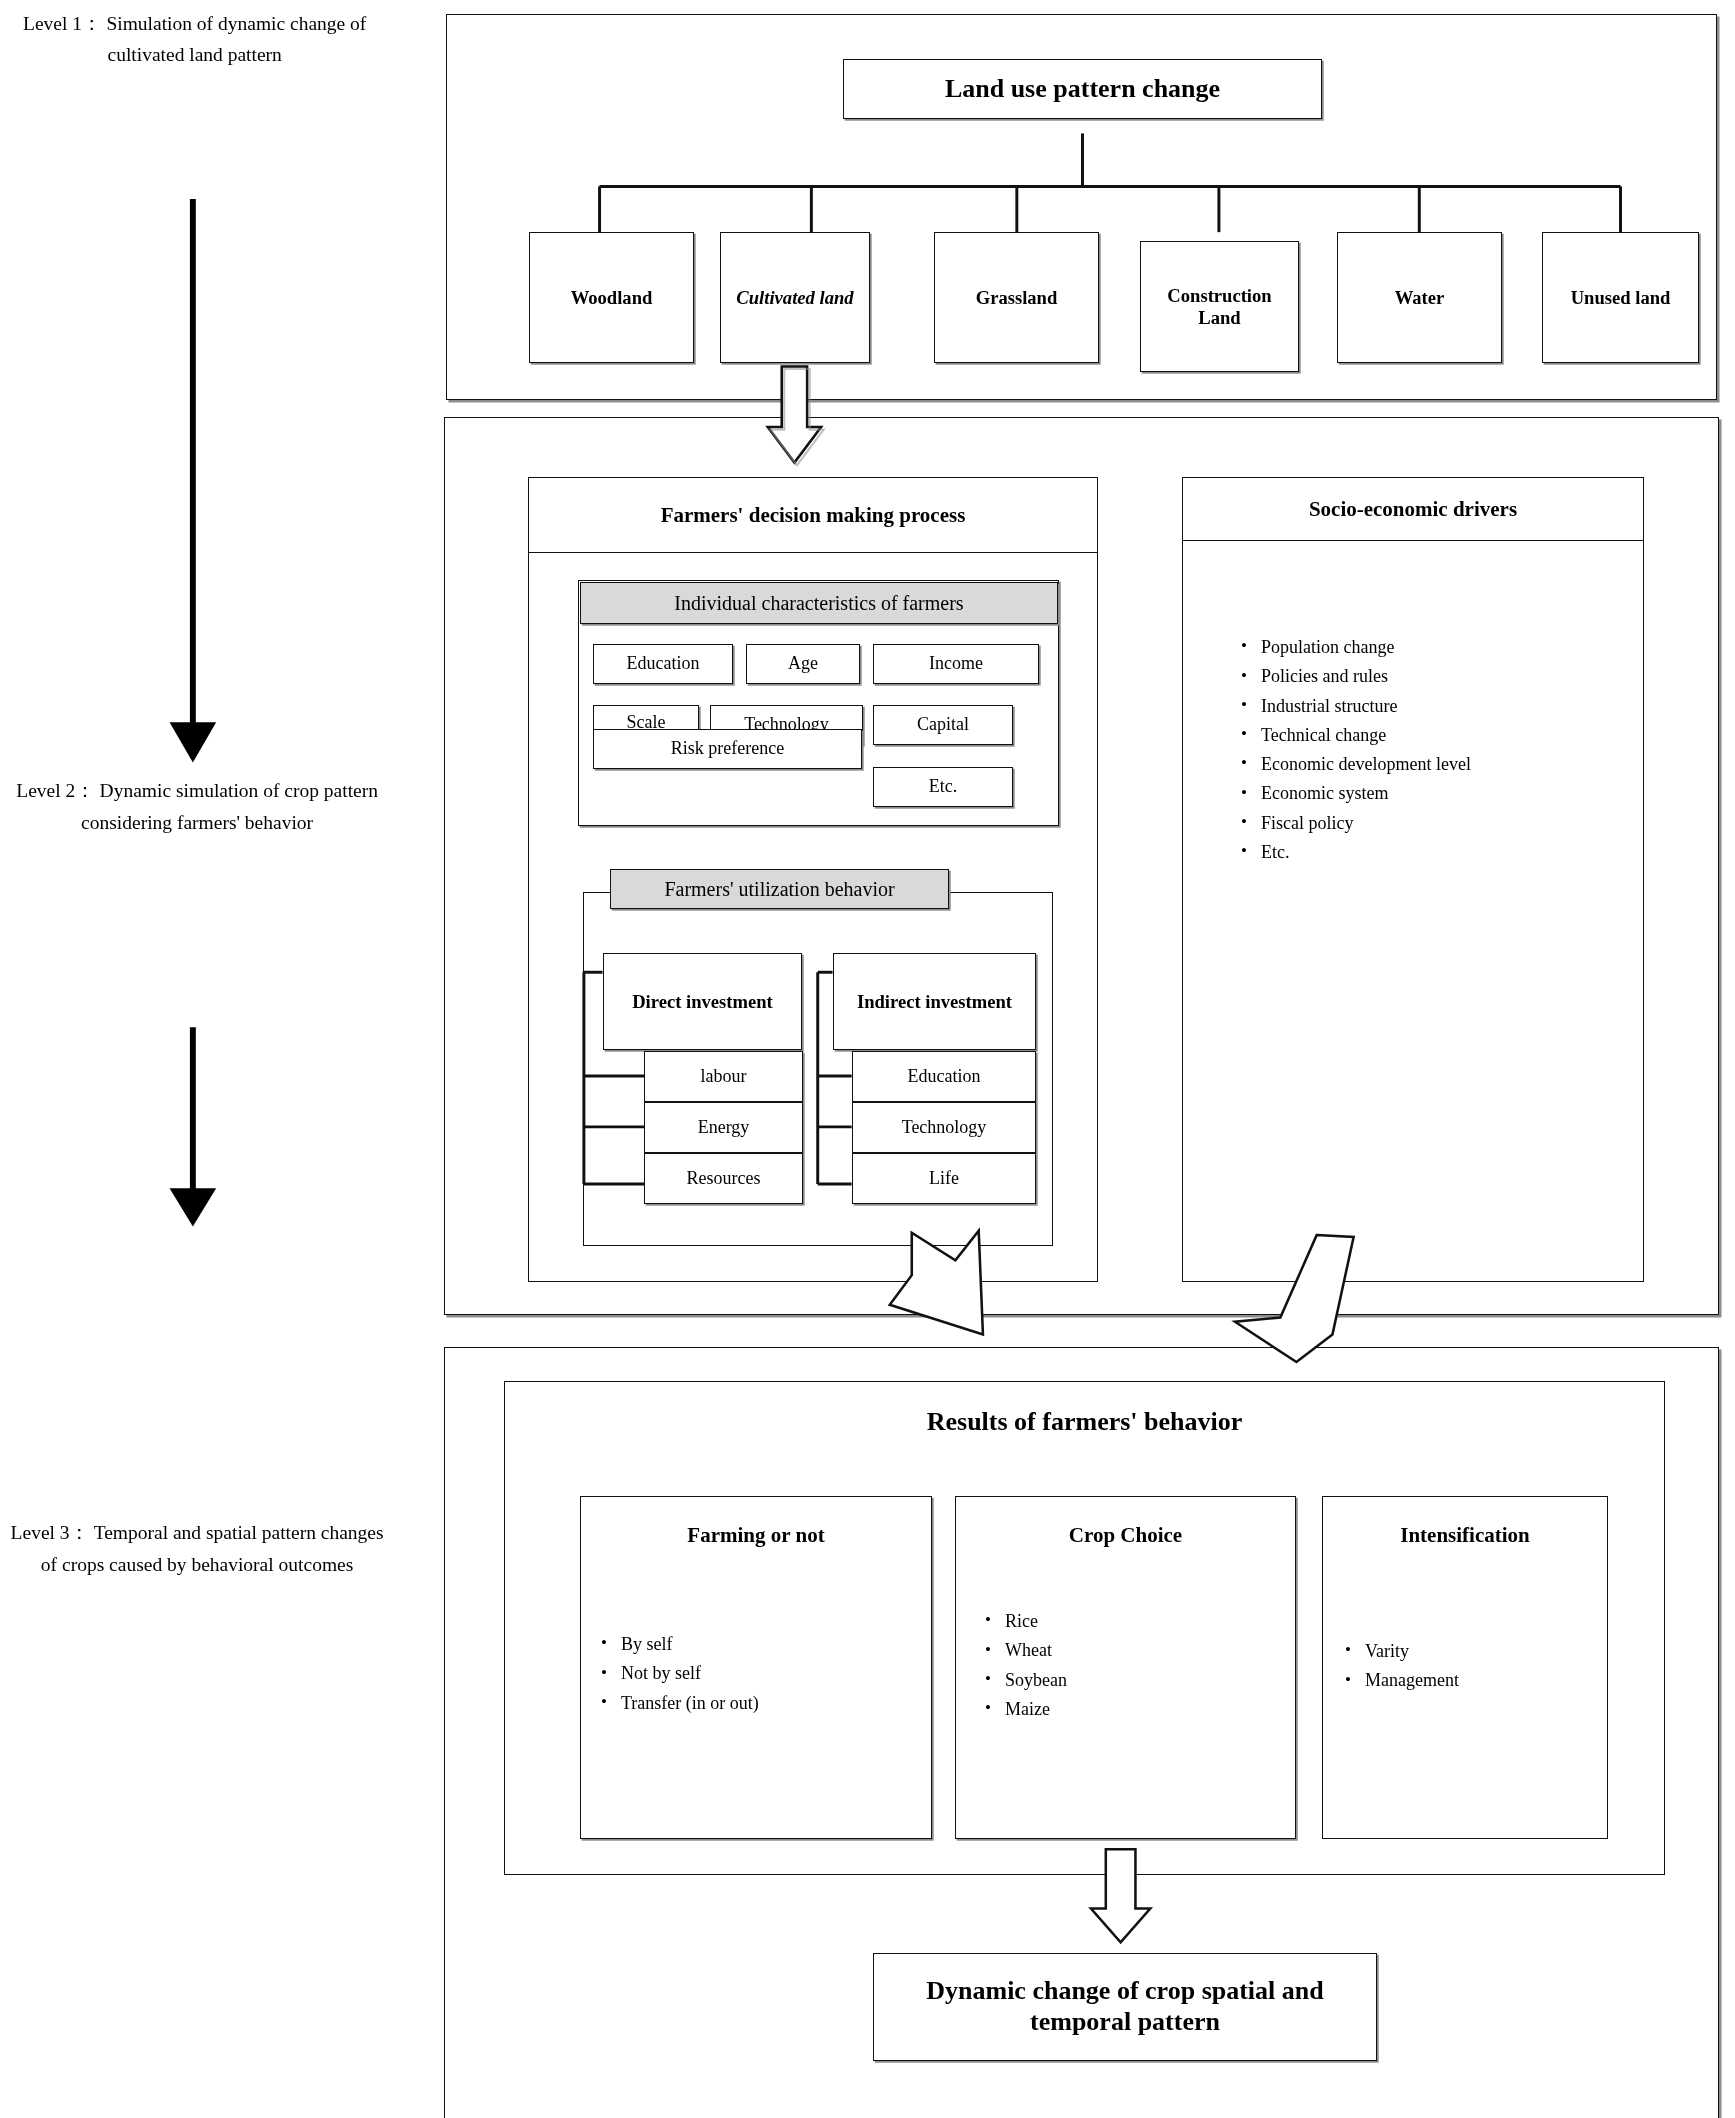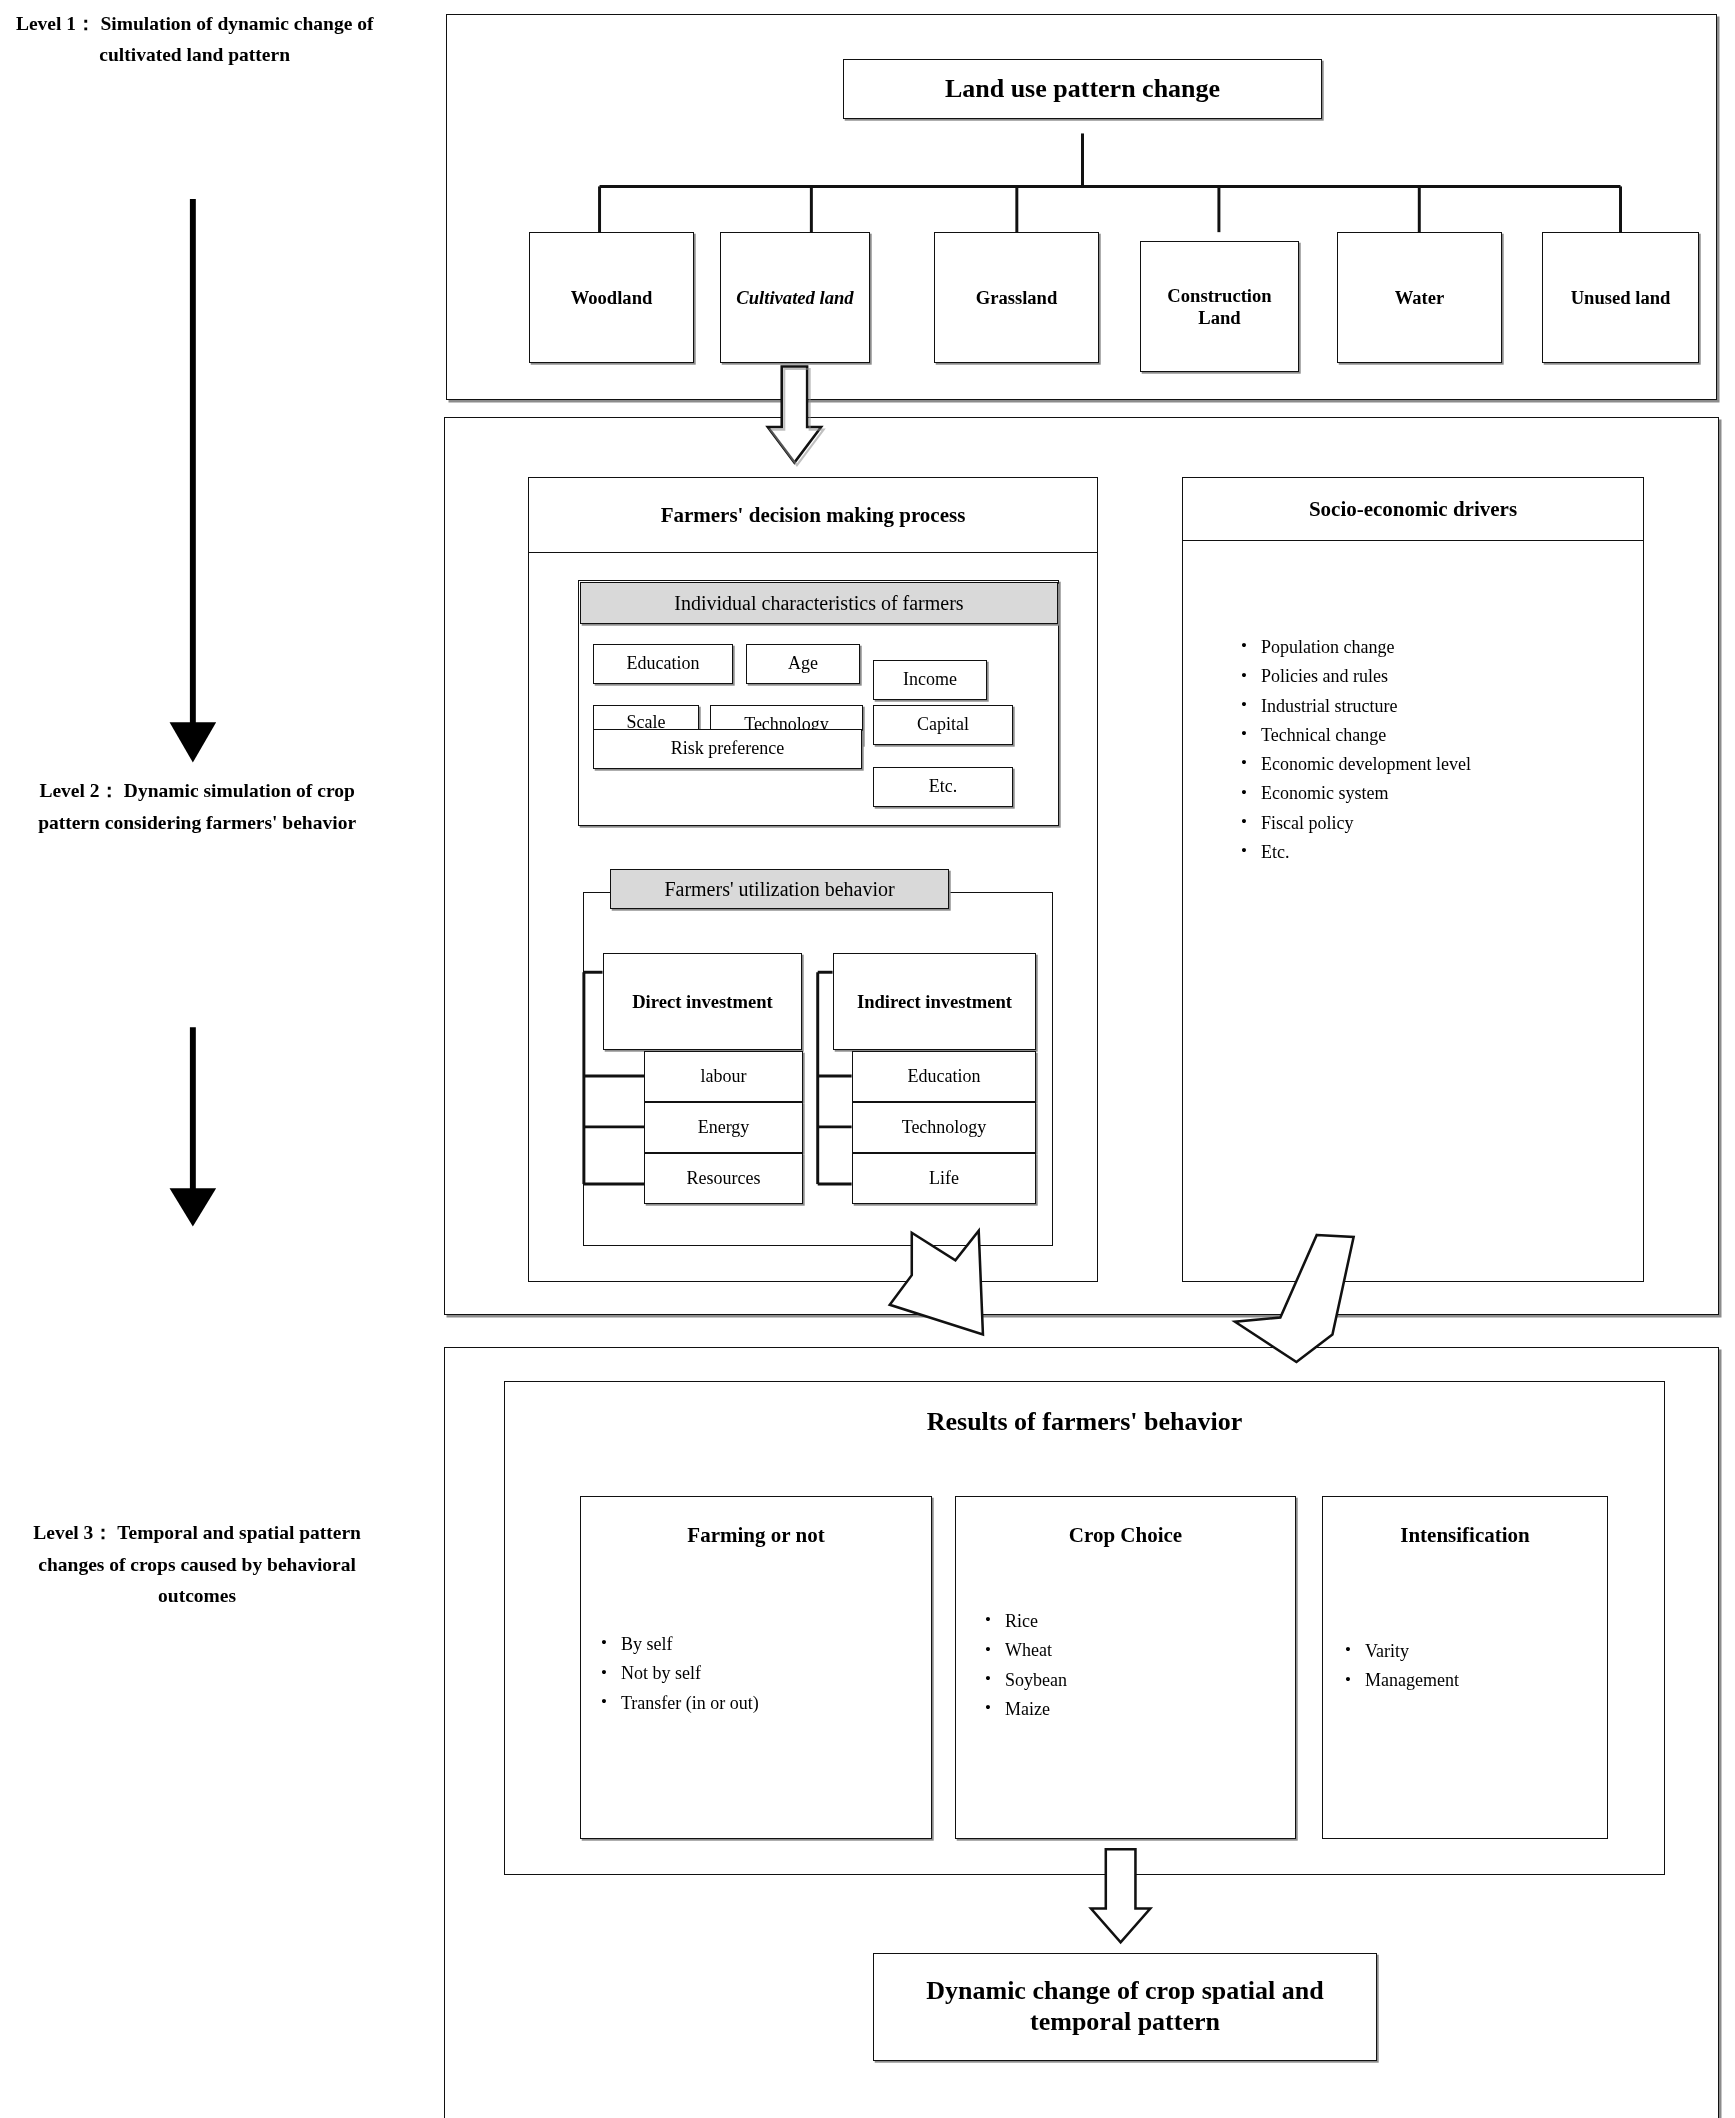--- a/index.html
+++ b/index.html
@@ -17,21 +17,21 @@
   .container{position:absolute;box-sizing:border-box;background:#fff;
              border:1.7px solid #111;box-shadow:2.5px 2.5px 0 0 #8c8c8c;}
 
   .plain{position:absolute;box-sizing:border-box;background:#fff;
          border:1.3px solid #111;
          display:flex;align-items:center;justify-content:center;
          text-align:center;line-height:1.18;}
 
   .hdr-grey{background:#d9d9d9;}
 
-  .lvl-label{position:absolute;text-align:center;font-weight:bold;
+  .lvl-label{position:absolute;text-align:center;font-weight:normal;
              font-size:19.5px;line-height:1.62;color:#000;}
 
   .title-big{font-weight:bold;font-size:26px;}
   .title-mid{font-weight:bold;font-size:21px;}
   .title-sm {font-weight:bold;font-size:18.6px;}
   .txt{font-size:18px;}
 
   ul.bul{list-style:none;margin:0;padding:0;}
   ul.bul li{position:relative;padding-left:26px;margin-bottom:6.8px;
             font-size:18px;line-height:1.25;text-align:left;}
@@ -66,21 +66,21 @@
 <div class="plain" style="left:528px;top:477px;width:570px;height:805px;display:block;"></div>
 <div class="plain title-mid" style="left:528px;top:477px;width:570px;height:76px;border-width:1.3px;">Farmers' decision making process</div>
 
 <div class="box" style="left:578px;top:580px;width:481px;height:246px;display:block;"></div>
 <div class="hdr-grey" style="position:absolute;left:580px;top:582px;width:478px;height:42px;
             border:1.3px solid #111;box-sizing:border-box;box-shadow:1.7px 1.7px 0 0 #8c8c8c;
             display:flex;align-items:center;justify-content:center;font-size:20px;">Individual characteristics of farmers</div>
 
 <div class="box txt" style="left:593px;top:644px;width:140px;height:40px;">Education</div>
 <div class="box txt" style="left:746px;top:644px;width:114px;height:40px;">Age</div>
-<div class="box txt" style="left:873px;top:644px;width:114px;height:40px;margin-top:16px;">Income</div>
+<div class="box txt" style="left:873px;top:644px;width:166px;height:40px;">Income</div>
 
 <div class="box txt" style="left:593px;top:705px;width:106px;height:36px;">Scale</div>
 <div class="box txt" style="left:710px;top:705px;width:153px;height:40px;">Technology</div>
 <div class="box txt" style="left:873px;top:705px;width:140px;height:40px;">Capital</div>
 
 <div class="box txt" style="left:593px;top:729px;width:269px;height:40px;">Risk preference</div>
 <div class="box txt" style="left:873px;top:767px;width:140px;height:40px;">Etc.</div>
 
 <div class="plain" style="left:583px;top:892px;width:470px;height:354px;display:block;
             border-width:1.3px;box-shadow:none;"></div>

